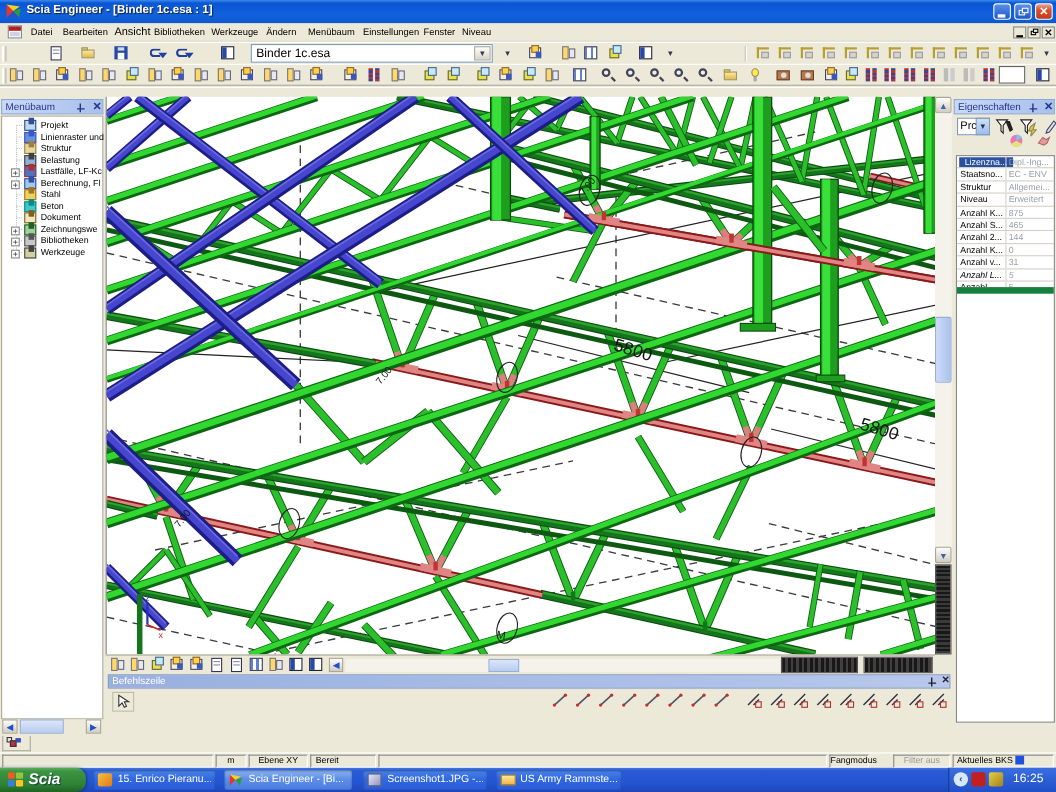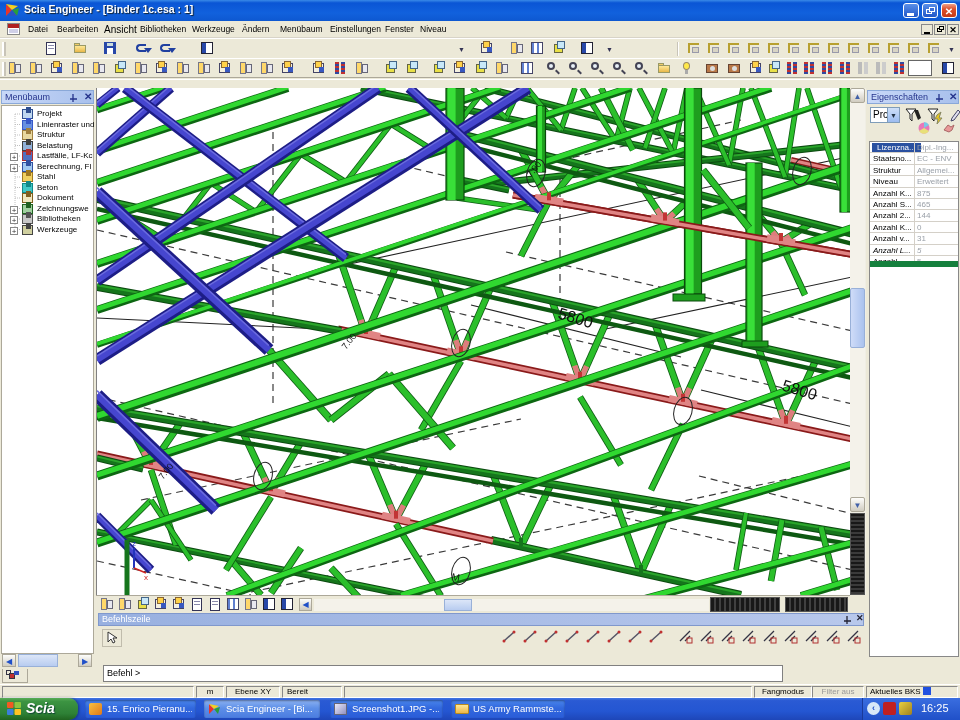--- a/index.html
+++ b/index.html
@@ -68,20 +68,21 @@
       <div style="position:absolute;left:9px;top:7px;border:4px solid transparent;border-top:5px solid #2040a0;"></div>
     </div>
     <div style="position:absolute;left:159px;top:2px;width:15px;height:15px;">
       <div style="position:absolute;left:1px;top:3px;width:10px;height:8px;border:2px solid #2040a0;border-right:none;border-radius:6px 0 0 6px;"></div>
       <div style="position:absolute;left:9px;top:7px;border:4px solid transparent;border-top:5px solid #2040a0;"></div>
     </div>
     <div style="position:absolute;left:200px;top:2px;width:15px;height:15px;">
       <div style="position:absolute;left:1px;top:1px;width:12px;height:12px;background:#fff;border:1px solid #223;"></div>
       <div style="position:absolute;left:2px;top:2px;width:4px;height:10px;background:#2848a8;"></div>
     </div>
+    <div class="abs" style="left:228px;top:1px;width:220px;height:17px;background:#fff;border:1px solid #7f9db9;font-size:11px;padding:2px 4px;">Binder 1c.esa<div class="abs" style="right:1px;top:1px;width:15px;height:13px;background:linear-gradient(180deg,#fdfdfb,#d8d4c8);border:1px solid #aca899;font-size:7px;text-align:center;line-height:13px;color:#335;">▼</div></div>
     <div class="abs" style="left:458px;top:7px;font-size:7px;color:#335;">▼</div>
     <div style="position:absolute;left:480px;top:2px;width:15px;height:15px;">
       <div style="position:absolute;left:1px;top:2px;width:11px;height:10px;background:#f4f0e0;border:1px solid #446;"></div>
       <div style="position:absolute;left:3px;top:0px;width:7px;height:7px;background:#ffd24a;border:1px solid #863;"></div>
       <div style="position:absolute;left:7px;top:6px;width:5px;height:5px;background:#3858c0;"></div>
     </div>
     <div style="position:absolute;left:510px;top:2px;width:15px;height:15px;">
       <div style="position:absolute;left:1px;top:1px;width:6px;height:12px;background:#ffd86a;border:1px solid #778;"></div>
       <div style="position:absolute;left:7px;top:3px;width:6px;height:9px;background:#e8e8f0;border:1px solid #667;"></div>
     </div>
@@ -915,21 +916,20 @@
         </svg></div>
       <div style="position:absolute;left:727px;top:2px;width:15px;height:15px;"><svg width="15" height="15">
           <path d="M2 12 L12 2 M7 12 L12 7" stroke="#334" stroke-width="1.3"></path>
           <rect x="9" y="9" width="5" height="5" fill="none" stroke="#b03030"></rect>
         </svg></div>
       <div style="position:absolute;left:748px;top:2px;width:15px;height:15px;"><svg width="15" height="15">
           <path d="M2 12 L12 2 M7 12 L12 7" stroke="#334" stroke-width="1.3"></path>
           <rect x="9" y="9" width="5" height="5" fill="none" stroke="#b03030"></rect>
         </svg></div>
  </div>
- <div class="abs" style="left:7px;top:52px;width:680px;height:17px;background:#fff;border:1px solid #808080;font-size:9px;padding:2px 3px;">Befehl &gt;</div>
 </div>
 
 <div class="abs" style="left:866px;top:88px;width:94px;height:596px;background:#ece9d8;">
  <div class="abs" style="left:1px;top:2px;width:92px;height:14px;background:linear-gradient(90deg,#c8d8f8,#a8c0ec);border:1px solid #8aa8d8;">
   <span class="abs" style="left:3px;top:1px;font-size:9px;color:#26348c;">Eigenschaften</span>
   <svg class="abs" style="left:67px;top:2px" width="9" height="10">
         <path d="M4 1 v5 M1 6 h7 M4 6 v3" stroke="#26348c" stroke-width="1.3" fill="none"></path>
       </svg>
   <b class="abs" style="left:81px;top:0px;font-size:10px;color:#26348c;">✕</b>
  </div>
@@ -1006,21 +1006,21 @@
       </div>
     </div>
 </div>
 
 <div class="abs" style="left:0;top:684px;width:960px;height:14px;background:#ece9d8;border-top:1px solid #fff;">
  <div class="abs" style="left:2px;top:1px;width:192px;height:12px;border:1px solid;border-color:#888 #fff #fff #888;"></div>
  <div class="abs" style="left:196px;top:1px;width:28px;height:12px;border:1px solid;border-color:#888 #fff #fff #888;font-size:8px;text-align:center;">m</div>
  <div class="abs" style="left:226px;top:1px;width:54px;height:12px;border:1px solid;border-color:#888 #fff #fff #888;font-size:8px;text-align:center;">Ebene XY</div>
  <div class="abs" style="left:282px;top:1px;width:60px;height:12px;border:1px solid;border-color:#888 #fff #fff #888;font-size:8px;padding-left:4px;">Bereit</div>
  <div class="abs" style="left:344px;top:1px;width:408px;height:12px;border:1px solid;border-color:#888 #fff #fff #888;"></div>
- <div class="abs" style="left:754px;top:1px;width:58px;height:12px;border:1px solid;border-color:#888 #fff #fff #888;font-size:8px;text-align:center;">Fangmodus</div>
+ <div class="abs" style="left:754px;top:1px;width:36px;height:12px;border:1px solid;border-color:#888 #fff #fff #888;font-size:8px;text-align:right;">Fangmodus</div>
  <div class="abs" style="left:812px;top:1px;width:52px;height:12px;border:1px solid;border-color:#888 #fff #fff #888;font-size:8px;text-align:center;color:#999;">Filter aus</div>
  <div class="abs" style="left:866px;top:1px;width:92px;height:12px;border:1px solid;border-color:#888 #fff #fff #888;font-size:8px;padding-left:3px;">Aktuelles BKS <span style="display:inline-block;width:8px;height:8px;background:#2050e0;vertical-align:-1px;"></span></div>
 </div>
 
 <div class="abs" style="left:0;top:698px;width:960px;height:22px;background:linear-gradient(180deg,#4577e2 0%,#2a5ad4 12%,#2456d2 60%,#1e46b8 100%);">
  <div class="abs" style="left:0;top:0;width:78px;height:22px;background:linear-gradient(180deg,#5aad58 0%,#3c9442 15%,#2e8136 70%,#20641f 100%);border-radius:0 9px 9px 0;box-shadow:1px 0 3px rgba(0,0,0,.4);">
   <svg class="abs" style="left:7px;top:4px" width="15" height="14">
         <rect x="0" y="0" width="6.5" height="6" fill="#f25a22" rx="1"></rect>
         <rect x="7.5" y="0" width="6.5" height="6" fill="#8ec63f" rx="1"></rect>
         <rect x="0" y="7" width="6.5" height="6" fill="#3a7edc" rx="1"></rect>

